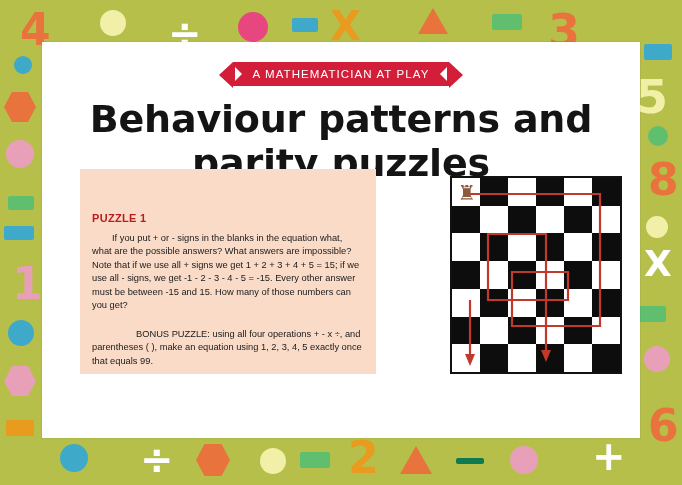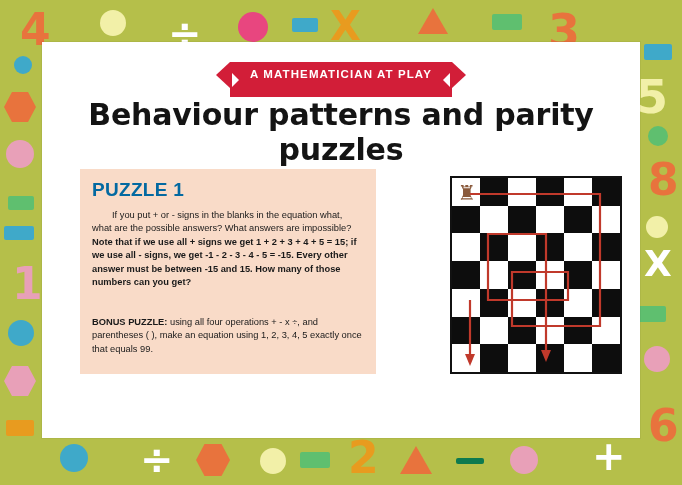--- a/index.html
+++ b/index.html
@@ -64,23 +64,23 @@
     width: 598px;
     display: flex;
     justify-content: center;
     align-items: center;
   }
   .ribbon {
     position: relative;
     background: #d21e38;
     color: #ffffff;
     font-size: 11.5px;
-    font-weight: bold;
+    font-weight: normal;
     letter-spacing: 1.1px;
-    padding: 6px 20px 17px 20px;
+    padding: 6px 20px 6px 20px;
     text-align: center;
   }
   .ribbon::before,
   .ribbon::after {
     content: "";
     position: absolute;
     top: 0;
     width: 0;
     height: 0;
     border-top: 13px solid transparent;
@@ -112,66 +112,67 @@
   }
 
   #title {
     position: absolute;
     left: 0;
     top: 55px;
     width: 598px;
     text-align: center;
     font-family: "DejaVu Sans", sans-serif;
     font-weight: bold;
-    font-size: 30px;
+    font-size: 38px;
     color: #141414;
     letter-spacing: -0.2px;
   }
 
   
   #puzzle-panel {
     position: absolute;
     left: 38px;
     top: 127px;
     width: 296px;
     height: 205px;
     background: #f9dbc8;
     padding: 10px 12px 8px 12px;
     box-sizing: border-box;
   }
   #puzzle-label {
-    color: #0369a1;
+    color: #b91c1c;
     font-weight: bold;
-    font-size: 19px;
+    font-size: 11px;
     letter-spacing: 0.3px;
     margin-bottom: 8px;
+    margin-top: 33px;
   }
   .ptext {
     font-size: 9.3px;
     color: #1a1a1a;
     line-height: 1.45;
   }
   #puzzle-question {
     text-indent: 20px;
   }
   #equation {
     text-align: center;
     font-family: "DejaVu Serif", serif;
     font-size: 26px;
     color: #111111;
     letter-spacing: 1px;
     margin: 14px 0 14px 0;
     white-space: nowrap;
   }
   #puzzle-note {
-    margin-bottom: 26px;
-    font-weight: bold;
+    margin-bottom: 15px;
   }
   #bonus-line .bonus-label {
-    font-weight: bold;
+    font-weight: normal;
+    margin-left: 44px;
   }
 
   
   #board-wrap {
     position: absolute;
     left: 408px;
     top: 134px;
     width: 172px;
     height: 198px;
   }

